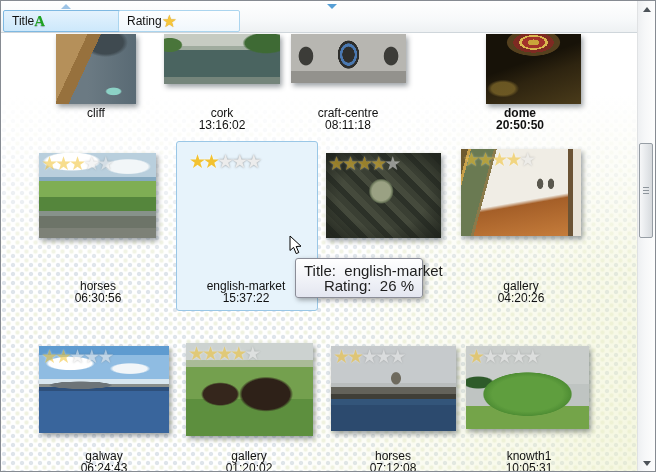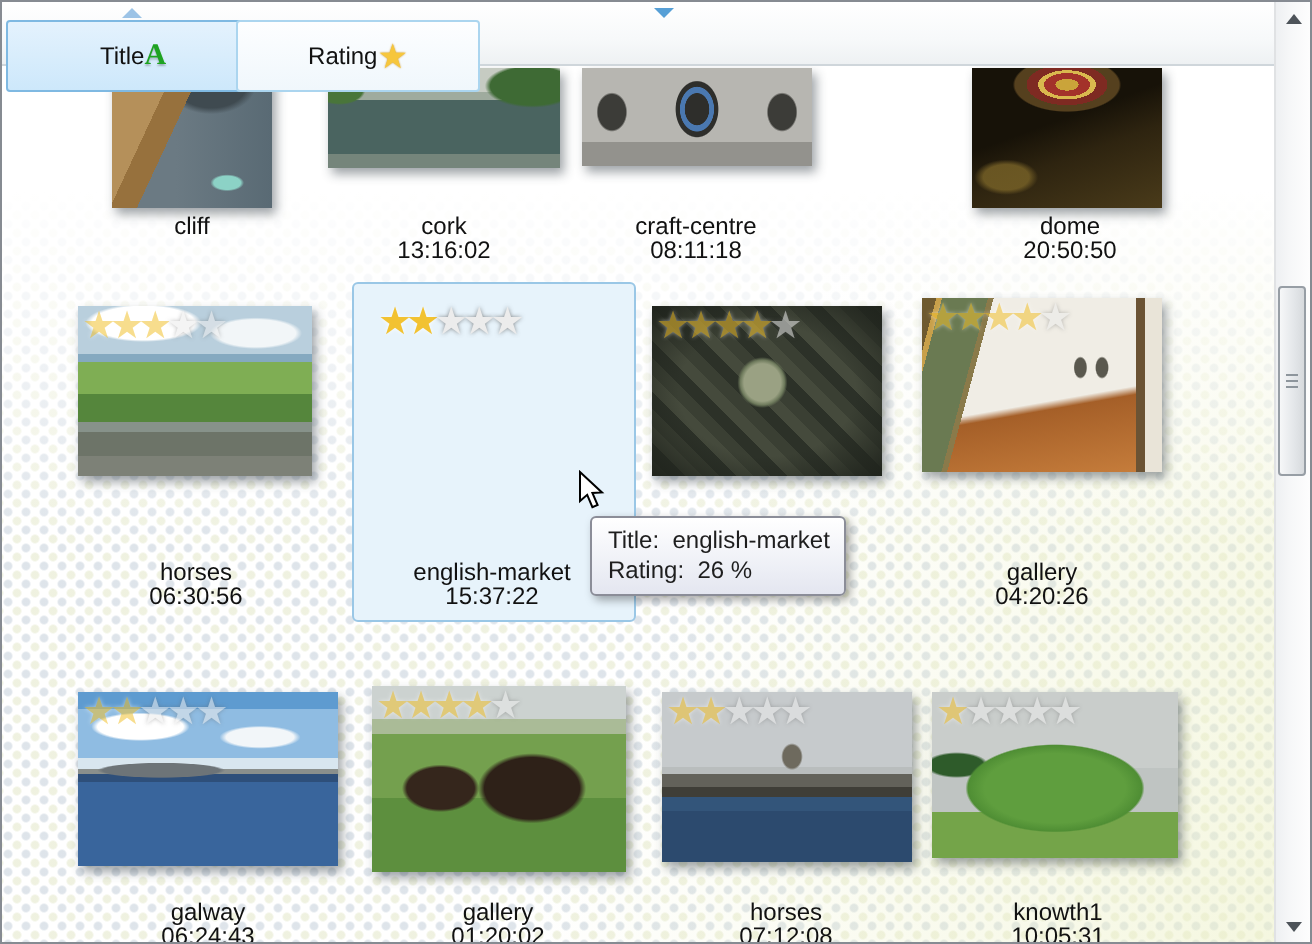--- a/index.html
+++ b/index.html
@@ -16,22 +16,22 @@
     background-size:100% 100%,100% 100%,9px 9px,9px 9px;
     background-position:0 0,0 0,0 0,4.5px 4.5px;}
   
   .header{position:absolute;left:0;top:0;right:17px;height:31px;z-index:30;
     background:linear-gradient(#ffffff,#f7f9fa 60%,#eef1f3);border-bottom:1px solid #cfd6db;}
   .sort-arrow{position:absolute;width:0;height:0;top:3px;}
   .sort-arrow.up{left:60px;border-left:5px solid transparent;border-right:5px solid transparent;
     border-bottom:5px solid #9cc3e6;}
   .sort-arrow.down{left:326px;border-left:5px solid transparent;border-right:5px solid transparent;
     border-top:5px solid #569fd6;}
-  .hbox{position:absolute;top:9px;height:36px;box-sizing:border-box;border:1px solid #7fb9e2;border-radius:2px;
-    display:flex;align-items:center;justify-content:center;padding:0 8px;font-size:12px;color:#111;}
+  .hbox{position:absolute;top:9px;height:22px;box-sizing:border-box;border:1px solid #7fb9e2;border-radius:2px;
+    display:flex;align-items:center;justify-content:flex-start;padding:0 8px;font-size:12px;color:#111;}
   .hbox-hl{background:linear-gradient(#e4f2fd,#cde8fb);}
   .hbox-plain{background:linear-gradient(#fdfeff,#f0f7fc);border-color:#abd5ef;}
   .hbox-title{left:2px;width:127px;}
   .hbox-rating{left:117px;width:122px;}
   .hbox-date{left:255px;width:170px;}
   .icon-a{color:#1ea321;font-weight:bold;font-size:15px;font-family:"Liberation Serif",serif;
     text-shadow:0 1px 1px rgba(0,0,0,0.25);}
   .icon-star-hdr{color:#f6c63c;font-size:17px;text-shadow:0 0 1px #c98f1b;line-height:17px;}
   .icon-cal{width:16px;height:14px;border:1px solid #4d9ddd;border-radius:2px;background:#eaf5fd;position:relative;}
   .icon-cal:before{content:"";position:absolute;left:0;top:0;right:0;height:3px;background:#5aa7e2;}
@@ -99,22 +99,22 @@
     radial-gradient(ellipse 6% 11% at 52% 38%,#6e6a5e 0 60%,rgba(0,0,0,0) 72%),
     linear-gradient(to bottom,#c6cacc 0 44%,#b9bdbd 44% 48%,#63625a 48% 56%,#3f3e37 56% 62%,#33557a 62% 70%,#2c4a6e 70%);}
   .img-knowth{background:
     radial-gradient(ellipse 52% 38% at 50% 58%,#5f9e3e 0 55%,#4f8e34 68%,rgba(0,0,0,0) 70%),
     radial-gradient(ellipse 10% 16% at 50% 66%,#6b5a40 0 50%,rgba(0,0,0,0) 62%),
     radial-gradient(ellipse 20% 12% at 10% 44%,#2e5b2a 0 55%,rgba(0,0,0,0) 65%),
     linear-gradient(to bottom,#c9cdcb 0 46%,#bfc4c2 46% 72%,#74a449 72%);}
   
   .tooltip{position:absolute;left:294px;top:257px;width:128px;z-index:40;box-sizing:border-box;
     background:linear-gradient(#ffffff,#eceef5 70%,#e4e6f0);border:1px solid #8b8d98;border-radius:3px;
-    box-shadow:2px 2px 5px rgba(0,0,0,0.35);padding:4px 8px;font-size:12px;line-height:15px;color:#1e1e1e;
-    white-space:nowrap;}
+    box-shadow:2px 2px 5px rgba(0,0,0,0.35);padding:4px 8px;font-size:15px;line-height:15px;color:#1e1e1e;
+    white-space:nowrap;text-align:right;}
   .tooltip .tl{display:block;}
   
   .cursor{position:absolute;left:288px;top:234px;z-index:50;}
   
   .scrollbar{position:absolute;right:0;top:0;bottom:0;width:17px;z-index:35;
     background:linear-gradient(to right,#eef0f2,#f6f7f8 40%,#fdfdfd);border-left:1px solid #e0e2e4;}
   .sb-btn{position:absolute;left:0;right:0;height:16px;display:flex;align-items:center;justify-content:center;}
   .sb-btn.up{top:0;} .sb-btn.down{bottom:0;}
   .sb-tri-up{width:0;height:0;border-left:4px solid transparent;border-right:4px solid transparent;
     border-bottom:5px solid #4d5359;}
@@ -157,21 +157,21 @@
     <span style="display:block">13:16:02</span>
   </div>
 
   <div class="photo img-craft" style="left:290px;top:33px;width:115px;height:49px;"></div>
   <div class="photo-label" style="left:282px;top:106px;">
     <span style="display:block">craft-centre</span>
     <span style="display:block">08:11:18</span>
   </div>
 
   <div class="photo img-dome" style="left:485px;top:33px;width:95px;height:70px;"></div>
-  <div class="photo-label" style="left:469px;top:106px;">
+  <div class="photo-label" style="left:454px;top:106px;font-weight:bold;">
     <span style="display:block">dome</span>
     <span style="display:block">20:50:50</span>
   </div>
 
   <div class="photo img-doolin" style="left:38px;top:152px;width:117px;height:85px;">
     <div class="stars stars-faded"><span class="star star-gold">★</span><span class="star star-gold">★</span><span class="star star-gold">★</span><span class="star star-empty">★</span><span class="star star-empty">★</span></div>
   </div>
   <div class="photo-label" style="left:32px;top:279px;">
     <span style="display:block">horses</span>
     <span style="display:block">06:30:56</span>

